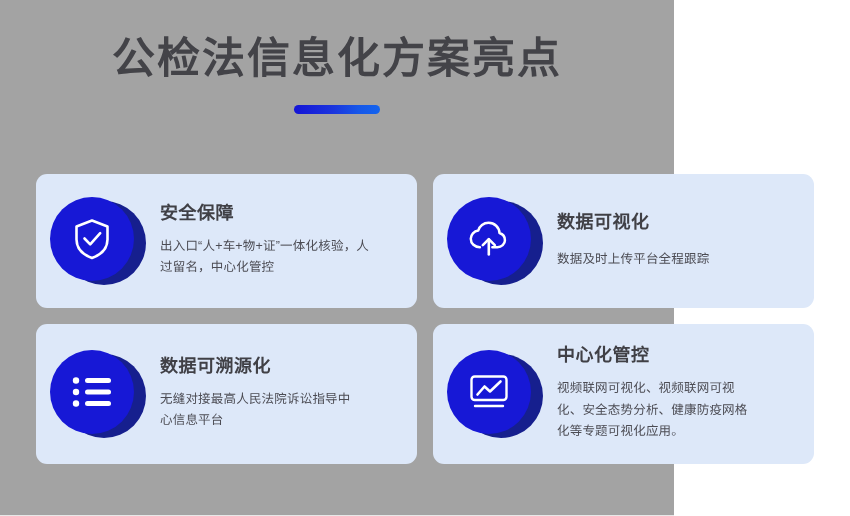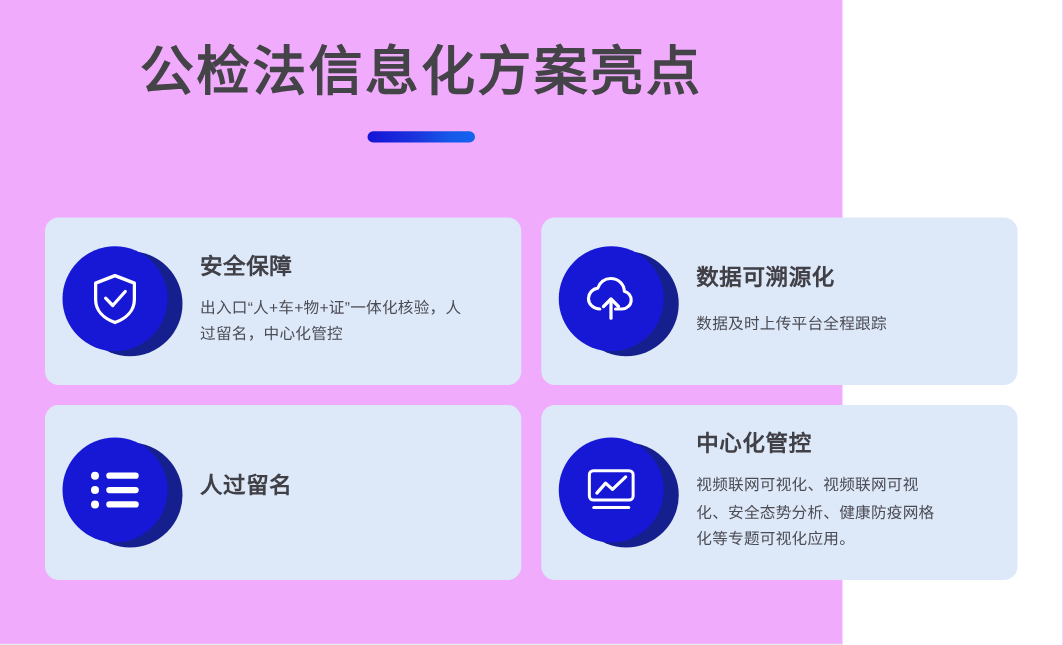--- a/index.html
+++ b/index.html
@@ -14,21 +14,21 @@
     font-family: "Liberation Sans", "DejaVu Sans", sans-serif;
     overflow: hidden;
     position: relative;
   }
 
   .page {
     width: 674px;
     height: 516px;
     box-sizing: border-box;
     position: relative;
-    background: #f0abfc;
+    background: #a3a3a3;
     border-bottom: 1px solid #e8e8e8;
   }
 
   
   .header {
     padding-top: 34px;
     text-align: center;
   }
   .page-title {
     font-size: 43px;
@@ -173,21 +173,21 @@
           <span>
             <svg width="44" height="42" viewBox="0 0 44 42" fill="none" aria-hidden="true">
               <path d="M15.5 31.5 C10.2 31.5 6 27.6 6 22.7 C6 18.3 9.4 14.7 13.8 14.1 C15 9.4 19.4 6 24.6 6 C30.7 6 35.7 10.7 35.9 16.6 C39.3 17.6 41.6 20.6 41.6 24.1 C41.6 28.2 38.1 31.5 33.8 31.5 L28.5 31.5" stroke="#ffffff" stroke-width="2.6" stroke-linecap="round" stroke-linejoin="round" fill="none" transform="translate(-2,-1) scale(0.96)"></path>
               <path d="M21.8 36.5 L21.8 21.5" stroke="#ffffff" stroke-width="2.6" stroke-linecap="round"></path>
               <path d="M15.8 27.2 L21.8 21.2 L27.8 27.2" stroke="#ffffff" stroke-width="2.6" stroke-linecap="round" stroke-linejoin="round" fill="none"></path>
             </svg>
           </span>
         </div>
       </div>
       <div class="card-text">
-        <div class="card-title">数据可溯源化</div>
+        <div class="card-title">数据可视化</div>
         <div class="card-desc single">数据及时上传平台全程跟踪</div>
       </div>
     </div>
 
     <div class="card">
       <div class="icon-badge">
         <div class="icon-shadow"></div>
         <div class="icon-circle">
           <span>
             <svg width="42" height="34" viewBox="0 0 42 34" fill="none" aria-hidden="true">
@@ -195,21 +195,22 @@
               <circle cx="5" cy="17" r="3.2" fill="#ffffff"></circle>
               <circle cx="5" cy="28.5" r="3.2" fill="#ffffff"></circle>
               <rect x="14" y="3" width="26" height="5" rx="2.5" fill="#ffffff"></rect>
               <rect x="14" y="14.5" width="26" height="5" rx="2.5" fill="#ffffff"></rect>
               <rect x="14" y="26" width="26" height="5" rx="2.5" fill="#ffffff"></rect>
             </svg>
           </span>
         </div>
       </div>
       <div class="card-text">
-        <div class="card-title">人过留名</div>
+        <div class="card-title">数据可溯源化</div>
+        <div class="card-desc wide">无缝对接最高人民法院诉讼指导中心信息平台</div>
       </div>
     </div>
 
     <div class="card">
       <div class="icon-badge">
         <div class="icon-shadow"></div>
         <div class="icon-circle">
           <span>
             <svg width="42" height="38" viewBox="0 0 42 38" fill="none" aria-hidden="true">
               <rect x="3.5" y="3.5" width="35" height="23.5" rx="3.2" stroke="#ffffff" stroke-width="2.4" fill="none"></rect>

